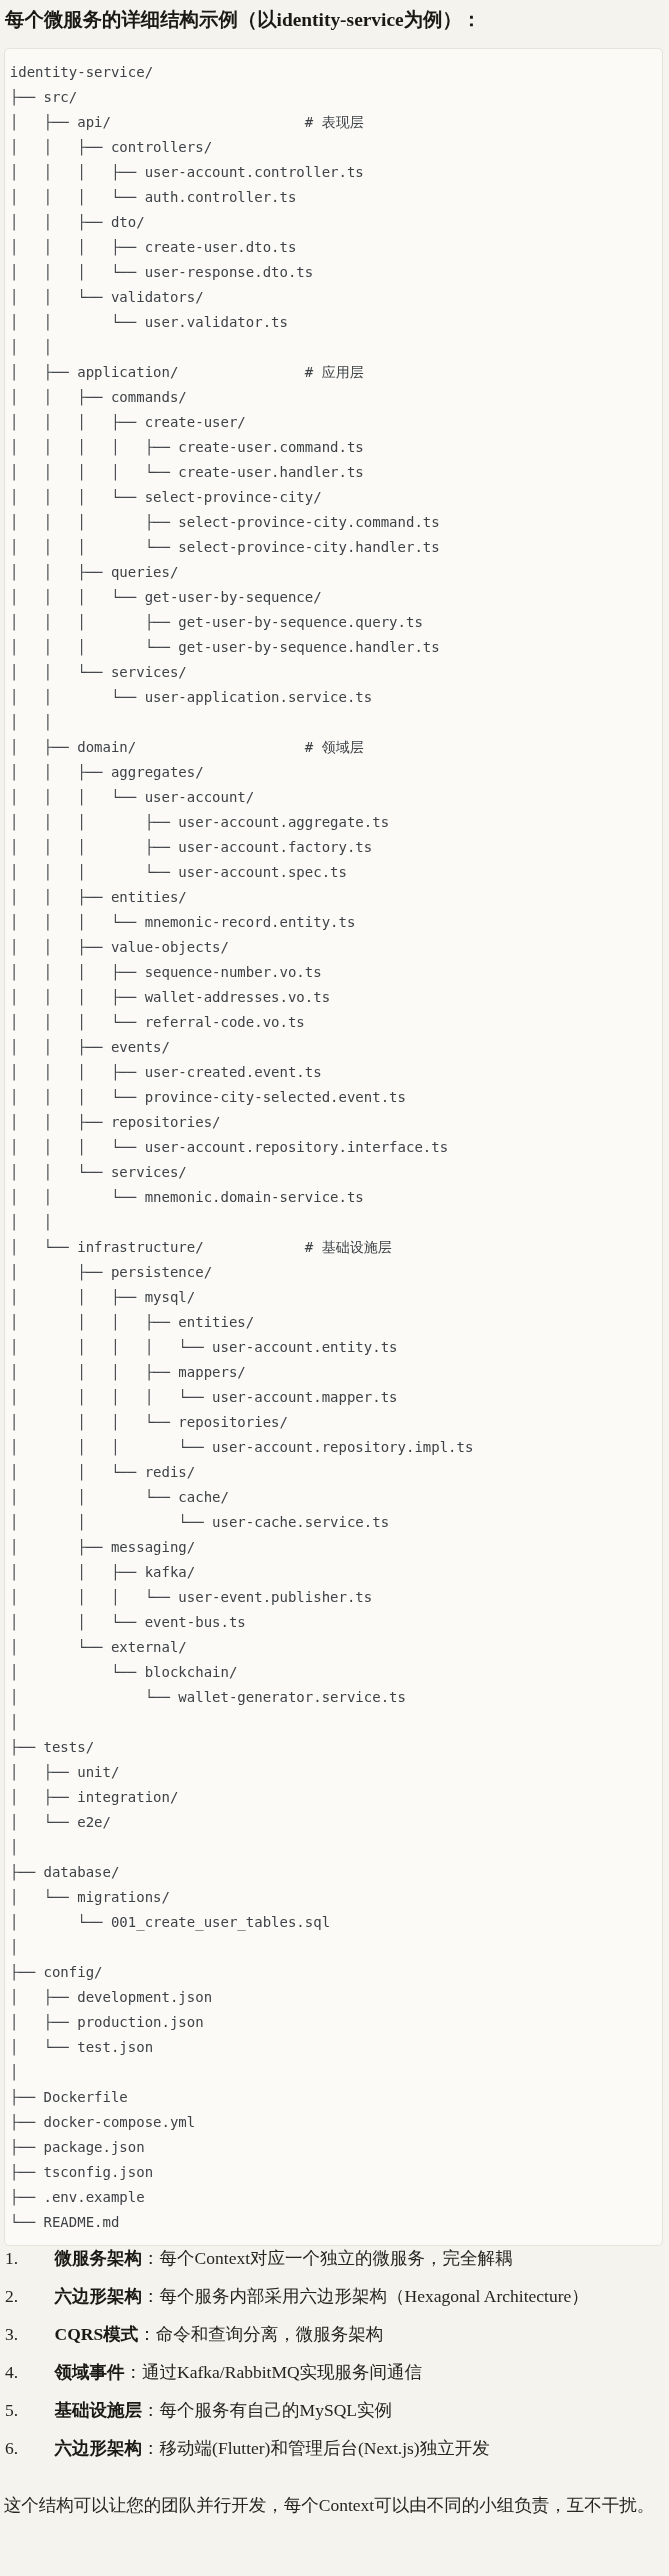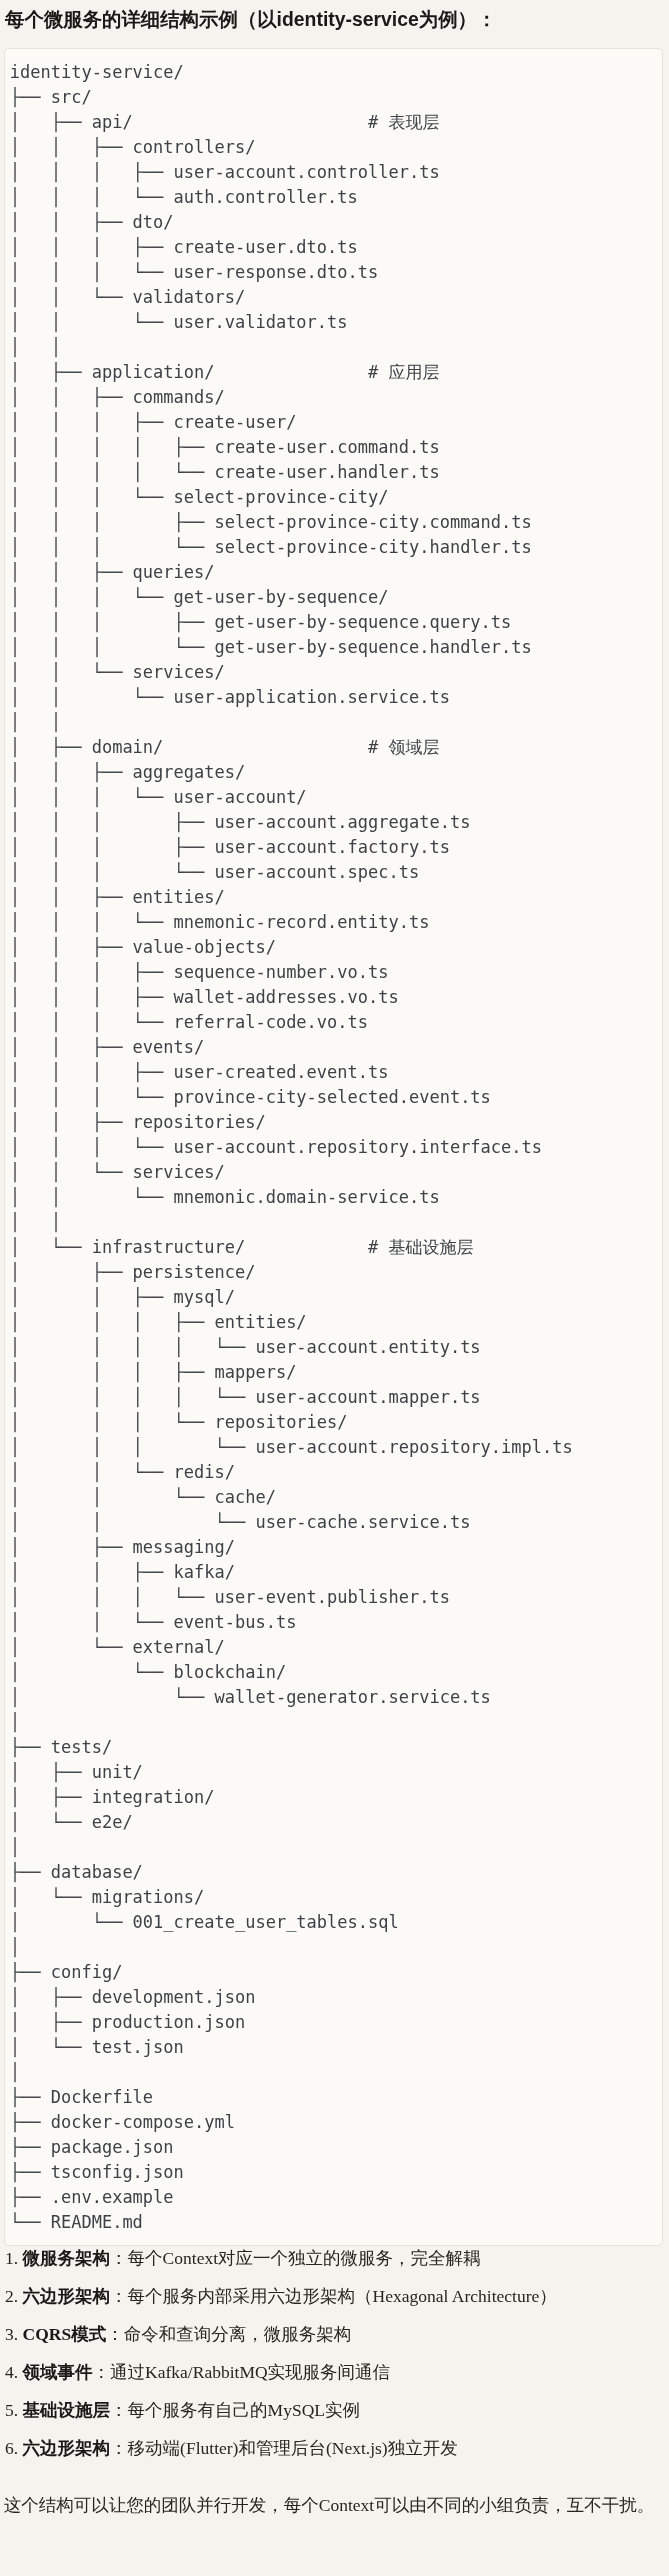--- a/index.html
+++ b/index.html
@@ -9,52 +9,52 @@
   *{box-sizing:border-box;}
   html,body{margin:0;padding:0;}
   body{
     width:669px; min-height:2576px;
     background:var(--page-bg);
     padding:5px 6.3px 16.3px 3.8px;
     font-family:"Liberation Serif", serif;
     color:var(--body-text);
   }
   .page-title{
-    font-family:Liberation Sans, sans-serif;
+    font-family:Liberation Serif, serif;
     font-weight:bold; font-size:19.4px; line-height:29px;
     color:var(--heading-text);
     margin:0 0 13.8px 1.3px;
   }
   .codeblock{
     background:var(--code-bg);
     border:0.6px solid var(--code-border);
     border-radius:5px;
     padding:11.3px 5px 10px 5px;
     overflow:hidden;
   }
   .codeblock pre{
     margin:0;
     font-family:"DejaVu Sans Mono", monospace;
-    font-size:17px; line-height:25px;
+    font-size:14px; line-height:25px;
     color:var(--code-text);
     white-space:pre;
   }
   .notes-heading{
     font-family:"Liberation Serif", serif;
     font-weight:bold; font-size:19.4px; line-height:29px;
     color:var(--heading-text);
     margin:16.3px 0 15px 1.3px;
   }
   .note-item{
     font-size:17.5px; line-height:25px;
     margin:0 0 13px 1.3px;
     white-space:nowrap;
   }
   .note-item .num{ margin-right:4.4px; }
-  .note-item .label{ font-weight:bold; color:var(--heading-text); }
+  .note-item .label{ font-weight:bold; color:var(--heading-text);margin-left:32px; }
   .closing-paragraph{
     font-size:17.5px; line-height:25px;
     margin:32px 0 0 0;
     white-space:nowrap;
   }
 </style>
 </head>
 <body>
 
 <div class="doc">

